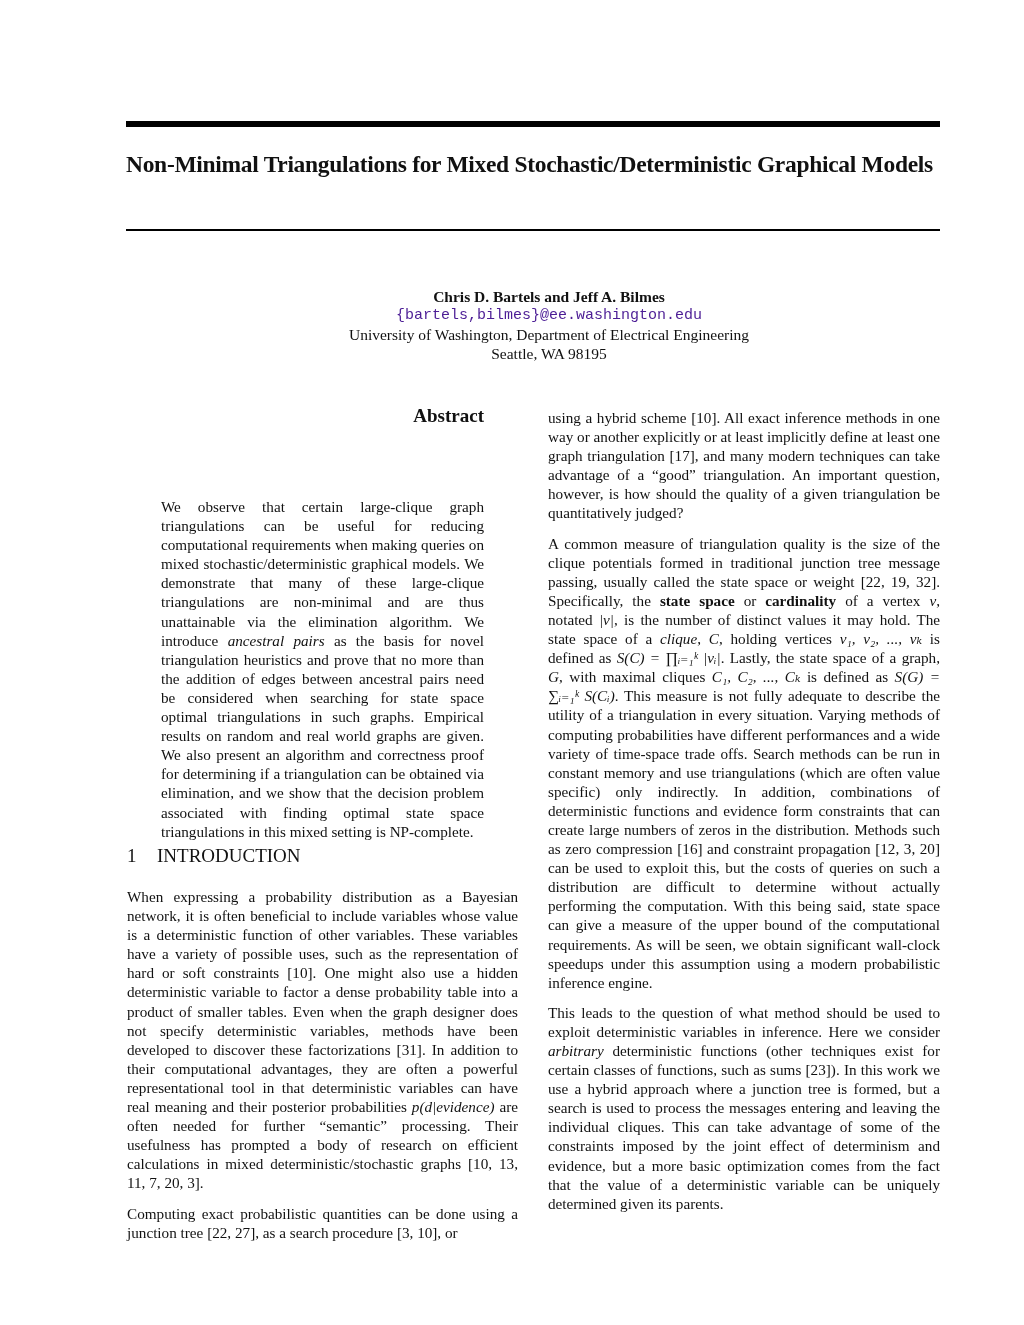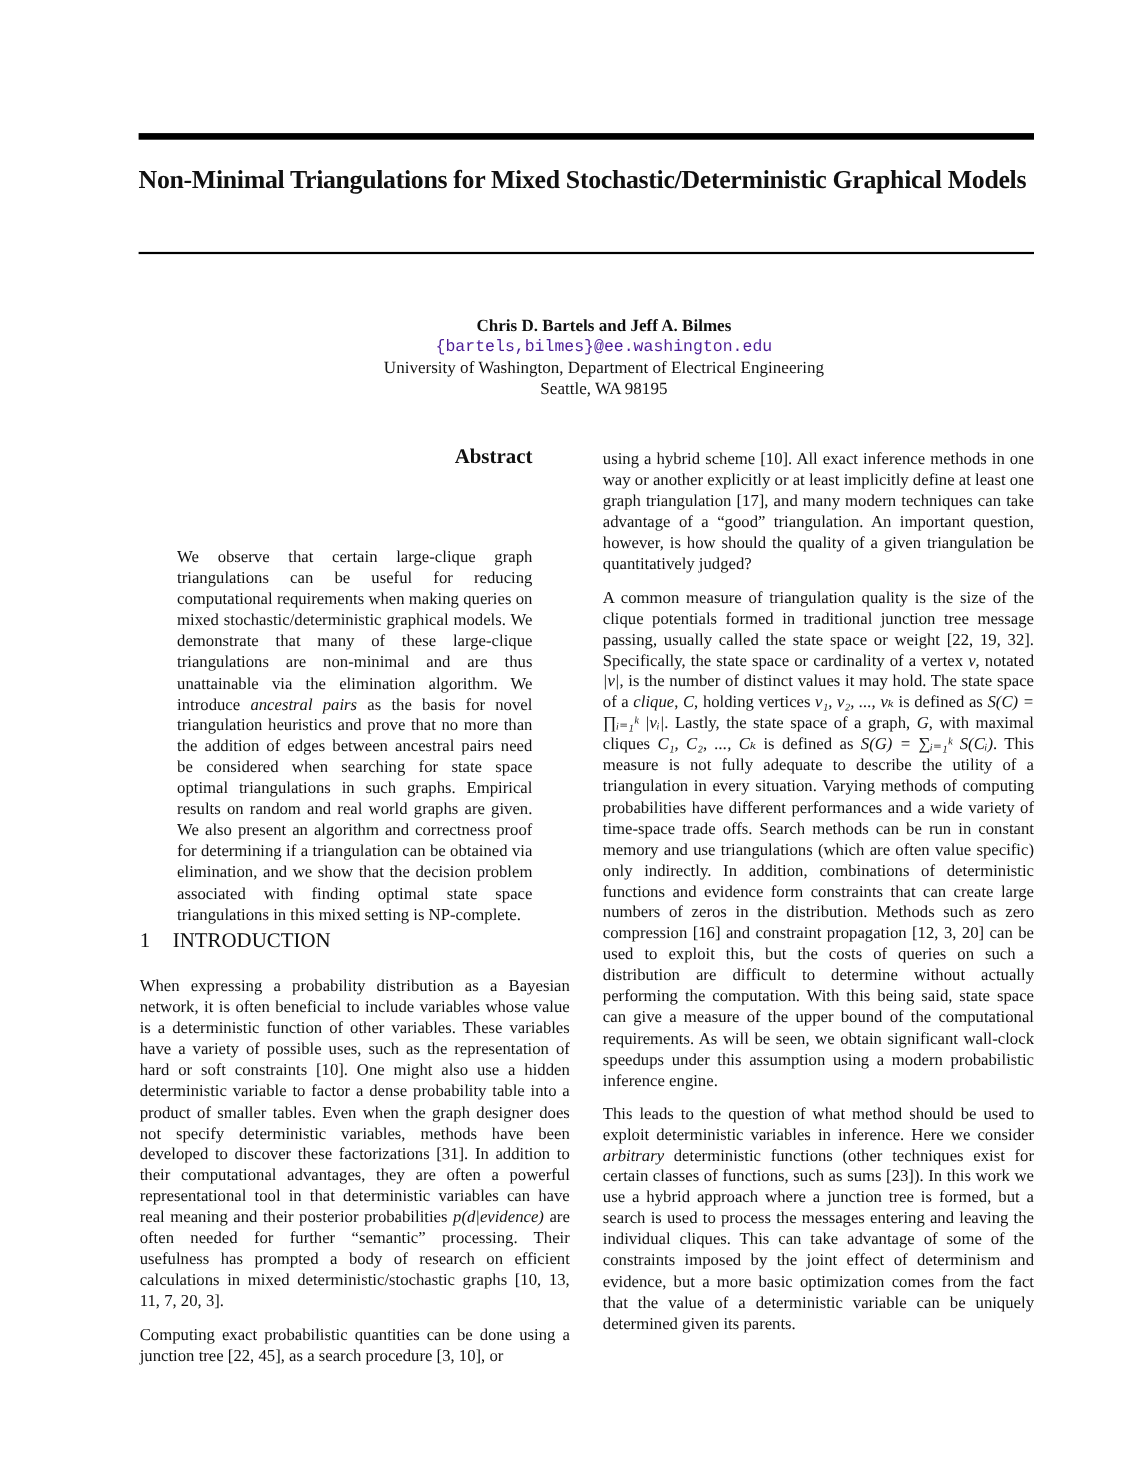--- a/index.html
+++ b/index.html
@@ -18,21 +18,21 @@
   .authors .email { font-family: "Liberation Mono", "DejaVu Sans Mono", monospace; font-size: 15px; color: #4c1d95; }
   .col { position: absolute; font-size: 15.2px; line-height: 19.1px; text-align: justify; }
   .col p { margin: 0 0 11px 0; }
   .col-abstract { left: 161px; top: 452px; width: 323px; margin-top: 45px; }
   .abstract-heading { position: absolute; left: 161px; top: 405px; width: 323px; text-align: right; font-weight: bold; font-size: 19px; }
   .section-heading { position: absolute; left: 127px; top: 845px; font-weight: normal; font-size: 19px; }
   .section-heading .num { display: inline-block; width: 30px; }
   .col-left { left: 127px; top: 887px; width: 391px; }
   .col-right { left: 548px; top: 408px; width: 392px; }
   em { font-style: italic; }
-  strong { font-weight: normal; }
+  strong { font-weight: bold; }
   .math { font-style: italic; }
 </style>
 </head>
 <body>
 
 <div class="rule-top"></div>
 <div class="title">Non-Minimal Triangulations for Mixed Stochastic/Deterministic Graphical Models</div>
 <div class="rule-bottom"></div>
 
 <div class="authors">
@@ -44,20 +44,20 @@
 
 <div class="abstract-heading">Abstract</div>
 <div class="col col-abstract">
   <p><span>We observe that certain large-clique graph triangulations can be useful for reducing computational requirements when making queries on mixed stochastic/deterministic graphical models. We demonstrate that many of these large-clique triangulations are non-minimal and are thus unattainable via the elimination algorithm. We introduce </span><em>ancestral pairs</em><span> as the basis for novel triangulation heuristics and prove that no more than the addition of edges between ancestral pairs need be considered when searching for state space optimal triangulations in such graphs. Empirical results on random and real world graphs are given. We also present an algorithm and correctness proof for determining if a triangulation can be obtained via elimination, and we show that the decision problem associated with finding optimal state space triangulations in this mixed setting is NP-complete.</span></p>
 </div>
 
 <div class="section-heading"><span class="num">1</span><span>INTRODUCTION</span></div>
 
 <div class="col col-left">
   <p><span>When expressing a probability distribution as a Bayesian network, it is often beneficial to include variables whose value is a deterministic function of other variables. These variables have a variety of possible uses, such as the representation of hard or soft constraints [10]. One might also use a hidden deterministic variable to factor a dense probability table into a product of smaller tables. Even when the graph designer does not specify deterministic variables, methods have been developed to discover these factorizations [31]. In addition to their computational advantages, they are often a powerful representational tool in that deterministic variables can have real meaning and their posterior probabilities </span><span class="math">p(d|evidence)</span><span> are often needed for further “semantic” processing. Their usefulness has prompted a body of research on efficient calculations in mixed deterministic/stochastic graphs [10, 13, 11, 7, 20, 3].</span></p>
-  <p>Computing exact probabilistic quantities can be done using a junction tree [22, 45], as a search procedure [3, 10], or</p>
+  <p>Computing exact probabilistic quantities can be done using a junction tree [22, 27], as a search procedure [3, 10], or</p>
 </div>
 
 <div class="col col-right">
   <p style="display: block;">using a hybrid scheme [10]. All exact inference methods in one way or another explicitly or at least implicitly define at least one graph triangulation [17], and many modern techniques can take advantage of a “good” triangulation. An important question, however, is how should the quality of a given triangulation be quantitatively judged?</p>
   <p><span>A common measure of triangulation quality is the size of the clique potentials formed in traditional junction tree message passing, usually called the state space or weight [22, 19, 32]. Specifically, the </span><strong>state space</strong><span> or </span><strong>cardinality</strong><span> of a vertex </span><span class="math">v</span><span>, notated </span><span class="math">|v|</span><span>, is the number of distinct values it may hold. The state space of a </span><em>clique</em><span>, </span><span class="math">C</span><span>, holding vertices </span><span class="math">v₁, v₂, ..., vₖ</span><span> is defined as </span><span class="math">S(C) = ∏ᵢ₌₁ᵏ |vᵢ|</span><span>. Lastly, the state space of a graph, </span><span class="math">G</span><span>, with maximal cliques </span><span class="math">C₁, C₂, ..., Cₖ</span><span> is defined as </span><span class="math">S(G) = ∑ᵢ₌₁ᵏ S(Cᵢ)</span><span>. This measure is not fully adequate to describe the utility of a triangulation in every situation. Varying methods of computing probabilities have different performances and a wide variety of time-space trade offs. Search methods can be run in constant memory and use triangulations (which are often value specific) only indirectly. In addition, combinations of deterministic functions and evidence form constraints that can create large numbers of zeros in the distribution. Methods such as zero compression [16] and constraint propagation [12, 3, 20] can be used to exploit this, but the costs of queries on such a distribution are difficult to determine without actually performing the computation. With this being said, state space can give a measure of the upper bound of the computational requirements. As will be seen, we obtain significant wall-clock speedups under this assumption using a modern probabilistic inference engine.</span></p>
   <p><span>This leads to the question of what method should be used to exploit deterministic variables in inference. Here we consider </span><em>arbitrary</em><span> deterministic functions (other techniques exist for certain classes of functions, such as sums [23]). In this work we use a hybrid approach where a junction tree is formed, but a search is used to process the messages entering and leaving the individual cliques. This can take advantage of some of the constraints imposed by the joint effect of determinism and evidence, but a more basic optimization comes from the fact that the value of a deterministic variable can be uniquely determined given its parents.</span></p>
 </div>
 
 </body></html>

